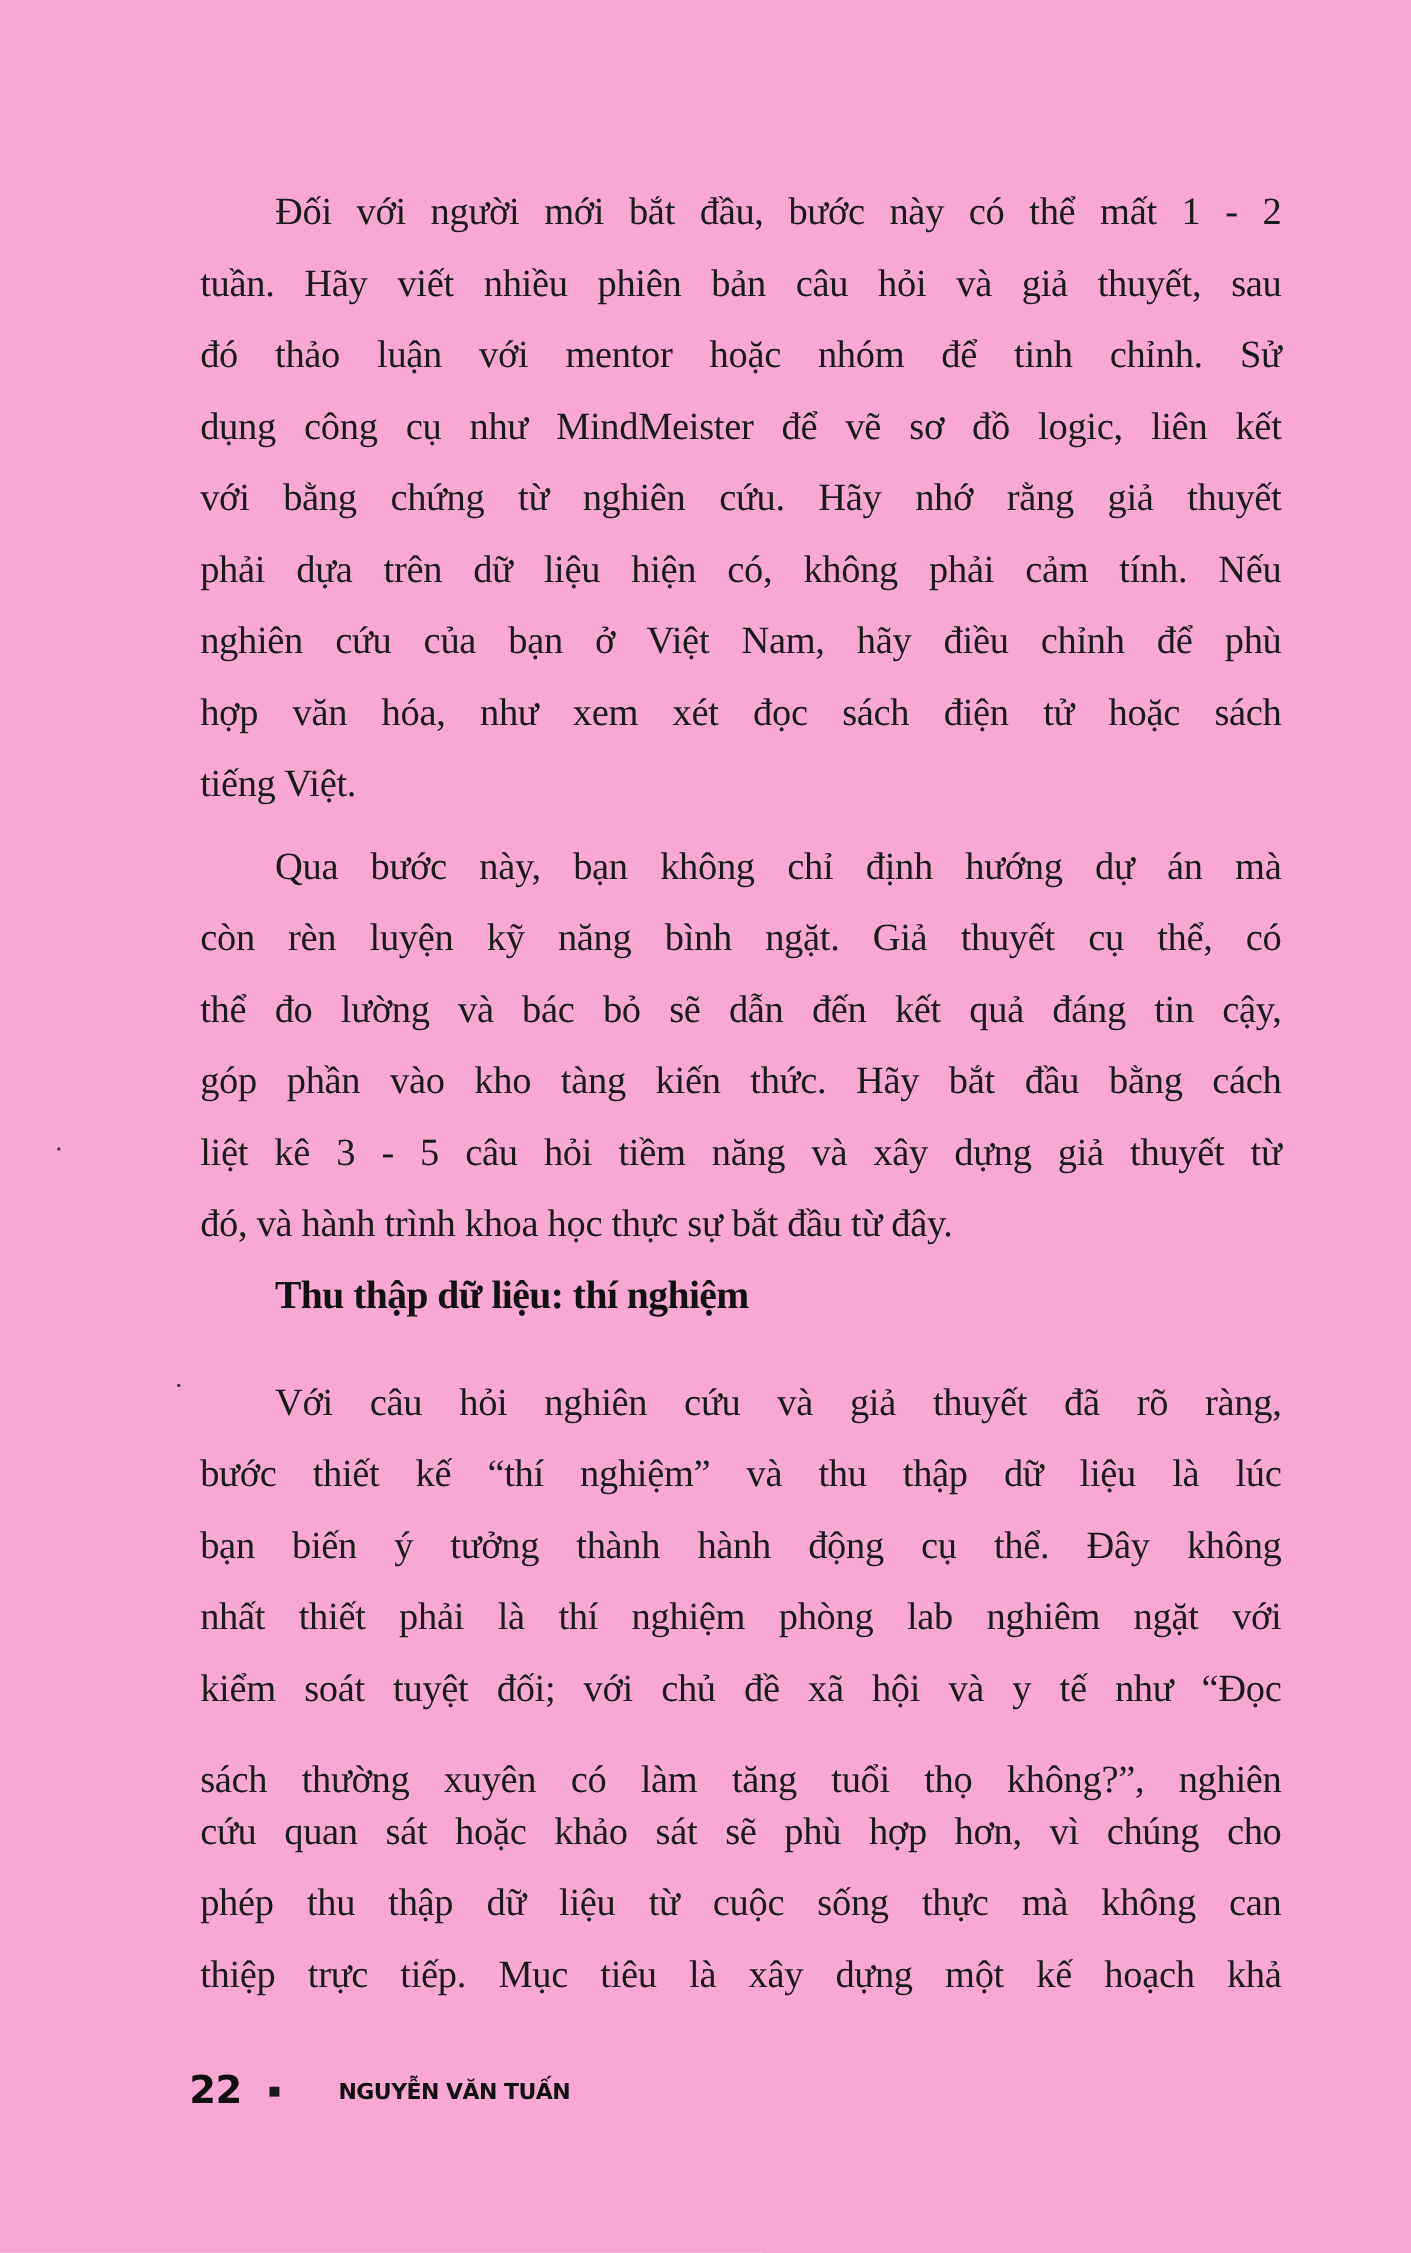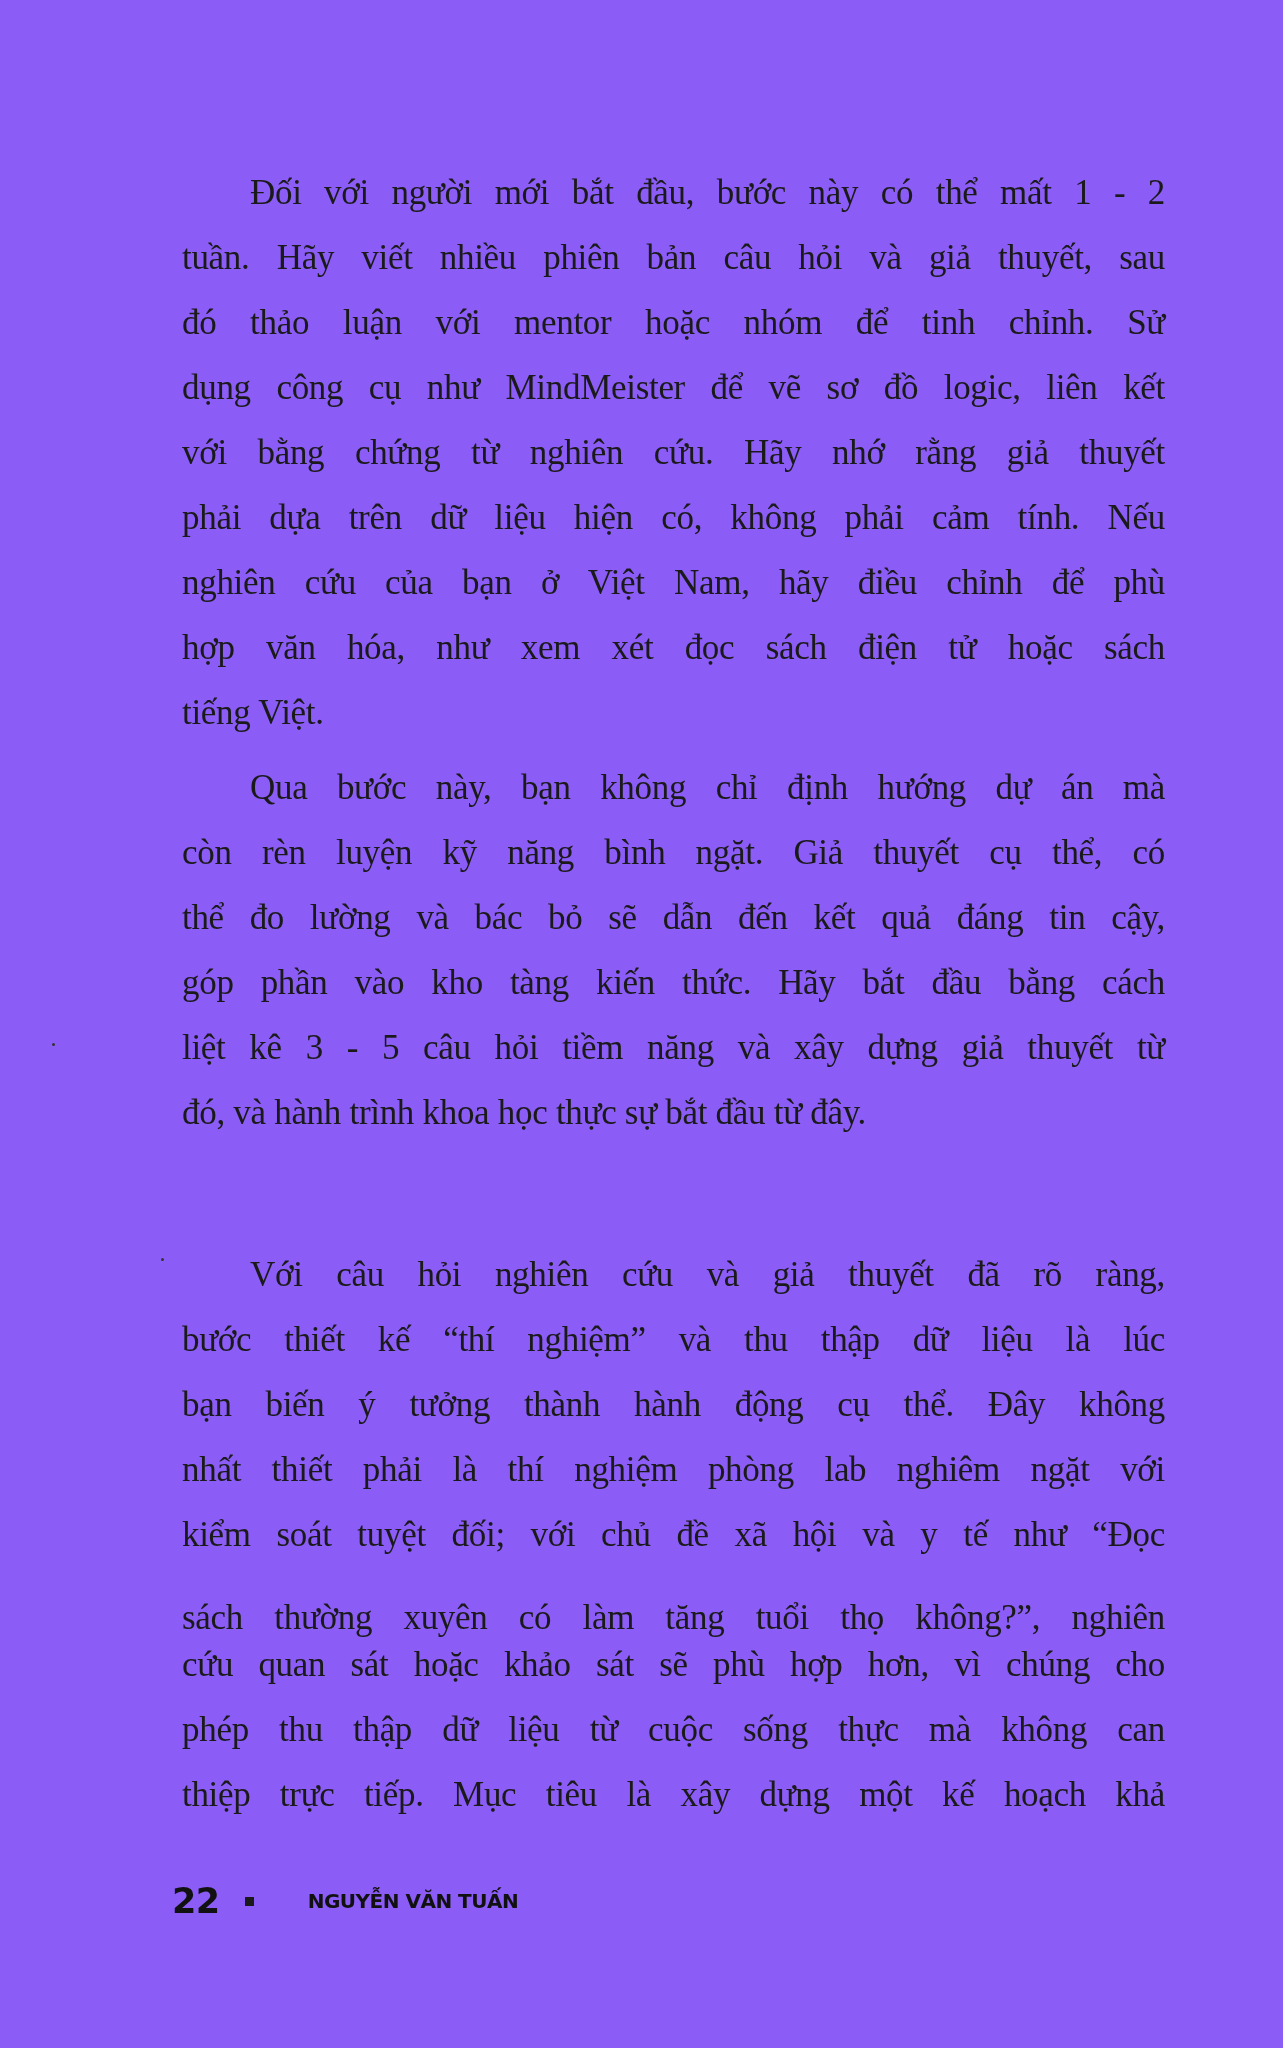--- a/index.html
+++ b/index.html
@@ -12,21 +12,21 @@
     height: 2048px;
     position: relative;
     overflow: hidden;
     background: #fdfdfc;
   }
   .page {
     position: absolute;
     left: 0; top: 0;
     width: 1283px;
     height: 2048px;
-    background: #8b5cf6;
+    background: #f9a8d4;
   }
   .line {
     position: absolute;
     left: 182px;
     width: 983px;
     height: 65px;
     line-height: 65px;
     font-family: "Liberation Serif", "DejaVu Serif", serif;
     font-size: 35px;
     color: #1a1a1a;
@@ -112,20 +112,21 @@
 
   <div>
     <div class="line indent" style="top:755px">Qua bước này, bạn không chỉ định hướng dự án mà</div>
     <div class="line" style="top:820px">còn rèn luyện kỹ năng bình ngặt. Giả thuyết cụ thể, có</div>
     <div class="line" style="top:885px">thể đo lường và bác bỏ sẽ dẫn đến kết quả đáng tin cậy,</div>
     <div class="line" style="top:950px">góp phần vào kho tàng kiến thức. Hãy bắt đầu bằng cách</div>
     <div class="line" style="top:1015px">liệt kê 3 - 5 câu hỏi tiềm năng và xây dựng giả thuyết từ</div>
     <div class="line last" style="top:1080px">đó, và hành trình khoa học thực sự bắt đầu từ đây.</div>
   </div>
 
+  <div class="heading" style="top:1145px">Thu thập dữ liệu: thí nghiệm</div>
 
   <div>
     <div class="line indent" style="top:1242px">Với câu hỏi nghiên cứu và giả thuyết đã rõ ràng,</div>
     <div class="line" style="top:1307px"><span>bước thiết kế </span><b>“thí nghiệm”</b><span> </span><b>và thu thập dữ liệu</b><span> là lúc</span></div>
     <div class="line" style="top:1372px">bạn biến ý tưởng thành hành động cụ thể. Đây không</div>
     <div class="line" style="top:1437px">nhất thiết phải là thí nghiệm phòng lab nghiêm ngặt với</div>
     <div class="line" style="top:1502px">kiểm soát tuyệt đối; với chủ đề xã hội và y tế như “Đọc</div>
     <div class="line" style="top:1585px">sách thường xuyên có làm tăng tuổi thọ không?”, nghiên</div>
     <div class="line" style="top:1632px">cứu quan sát hoặc khảo sát sẽ phù hợp hơn, vì chúng cho</div>
     <div class="line" style="top:1697px">phép thu thập dữ liệu từ cuộc sống thực mà không can</div>

